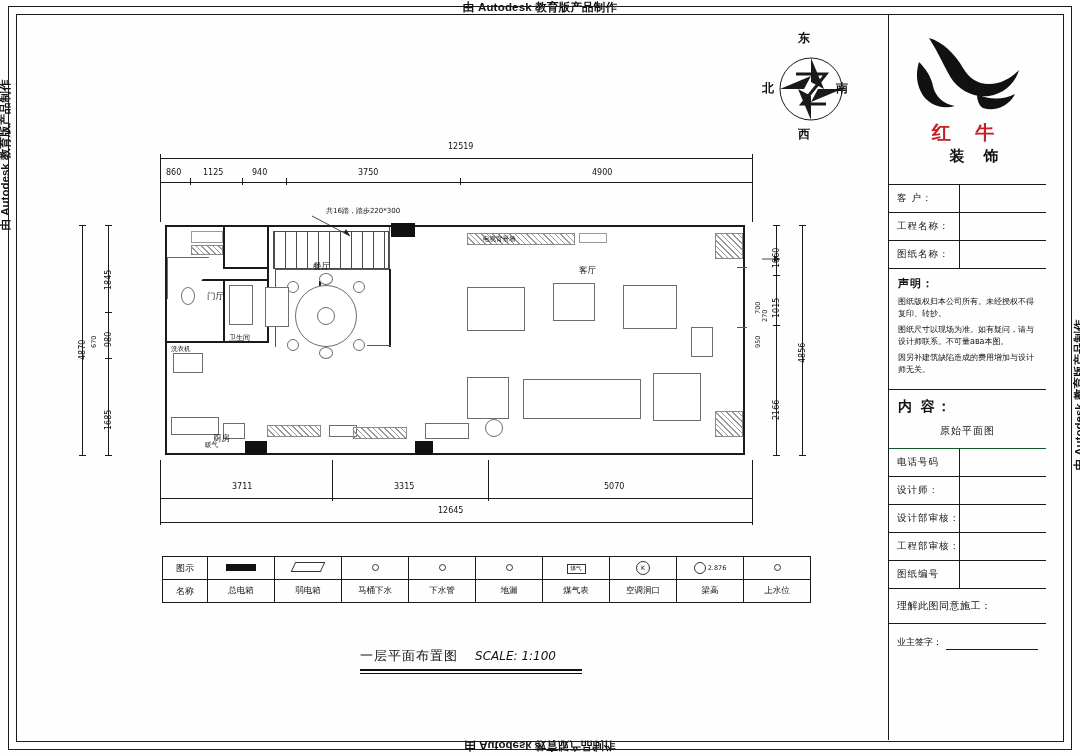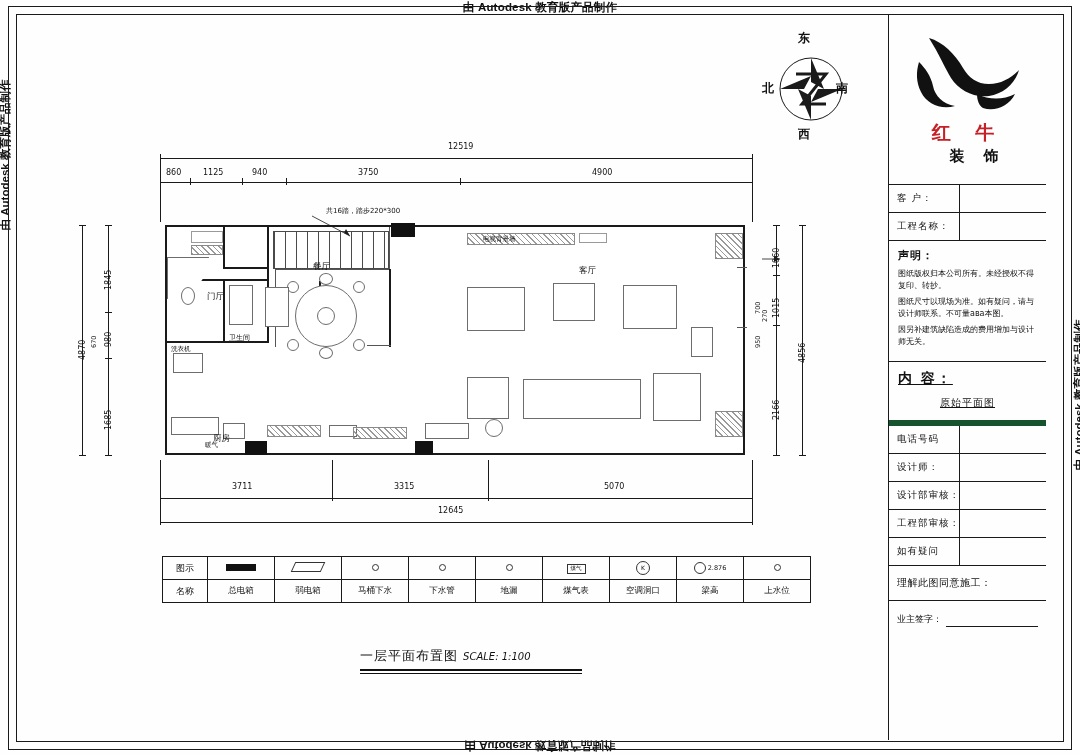--- a/index.html
+++ b/index.html
@@ -138,24 +138,23 @@
     font-weight: bold;
     margin-bottom: 5px;
     letter-spacing: 1px;
   }
   .decl-list {
     font-size: 8px;
     line-height: 1.5;
   }
   .decl-list div { margin-bottom: 4px; }
   .content-cell {
-    border-bottom: 6px solid #14532d;
+    border-bottom: 1px solid #14532d;
     padding: 8px 9px 10px 9px;
     font-family: "DejaVu Sans", sans-serif;
-    text-decoration: underline;
   }
   .content-title {
     font-size: 14px;
     font-weight: bold;
     letter-spacing: 2px;
   }
   .content-val {
     font-size: 10px;
     margin-top: 8px;
     text-align: center;
@@ -324,23 +323,23 @@
   .caption {
     position: absolute;
     left: 360px; top: 645px;
     font-family: "DejaVu Sans", sans-serif;
   }
   .caption .t {
     font-size: 13px;
     letter-spacing: 1px;
   }
   .caption .scale {
-    font-size: 10px;
+    font-size: 12px;
     font-style: italic;
-    margin-left: 0;
+    margin-left: 12px;
   }
   .caption .ul1 {
     margin-top: 4px;
     width: 222px;
     height: 2px;
     background: #111;
   }
   .caption .ul2 {
     margin-top: 2px;
     width: 222px;
@@ -593,20 +592,24 @@
     </div>
 
     <div class="tb-row">
       <div class="lbl">客    户：</div>
       <div class="val"></div>
     </div>
     <div class="tb-row">
       <div class="lbl">工程名称：</div>
       <div class="val"></div>
     </div>
+    <div class="tb-row">
+      <div class="lbl">图纸名称：</div>
+      <div class="val"></div>
+    </div>
 
     <div class="decl">
       <div class="decl-title">声明：</div>
       <div class="decl-list">
         <div>图纸版权归本公司所有。未经授权不得复印、转抄。</div>
         <div>图纸尺寸以现场为准。如有疑问，请与设计师联系。不可量ава本图。</div>
         <div>因另补建筑缺陷造成的费用增加与设计师无关。</div>
       </div>
     </div>
 
@@ -625,21 +628,21 @@
     </div>
     <div class="tb-row">
       <div class="lbl">设计部审核：</div>
       <div class="val"></div>
     </div>
     <div class="tb-row">
       <div class="lbl">工程部审核：</div>
       <div class="val"></div>
     </div>
     <div class="tb-row">
-      <div class="lbl">如有疑问</div>
+      <div class="lbl">图纸编号</div>
       <div class="val"></div>
     </div>
 
     <div class="tb-note">理解此图同意施工：</div>
     <div class="tb-sign">
       <span>业主签字：</span>
       <span class="sign-line"></span>
     </div>
   </div>
 

